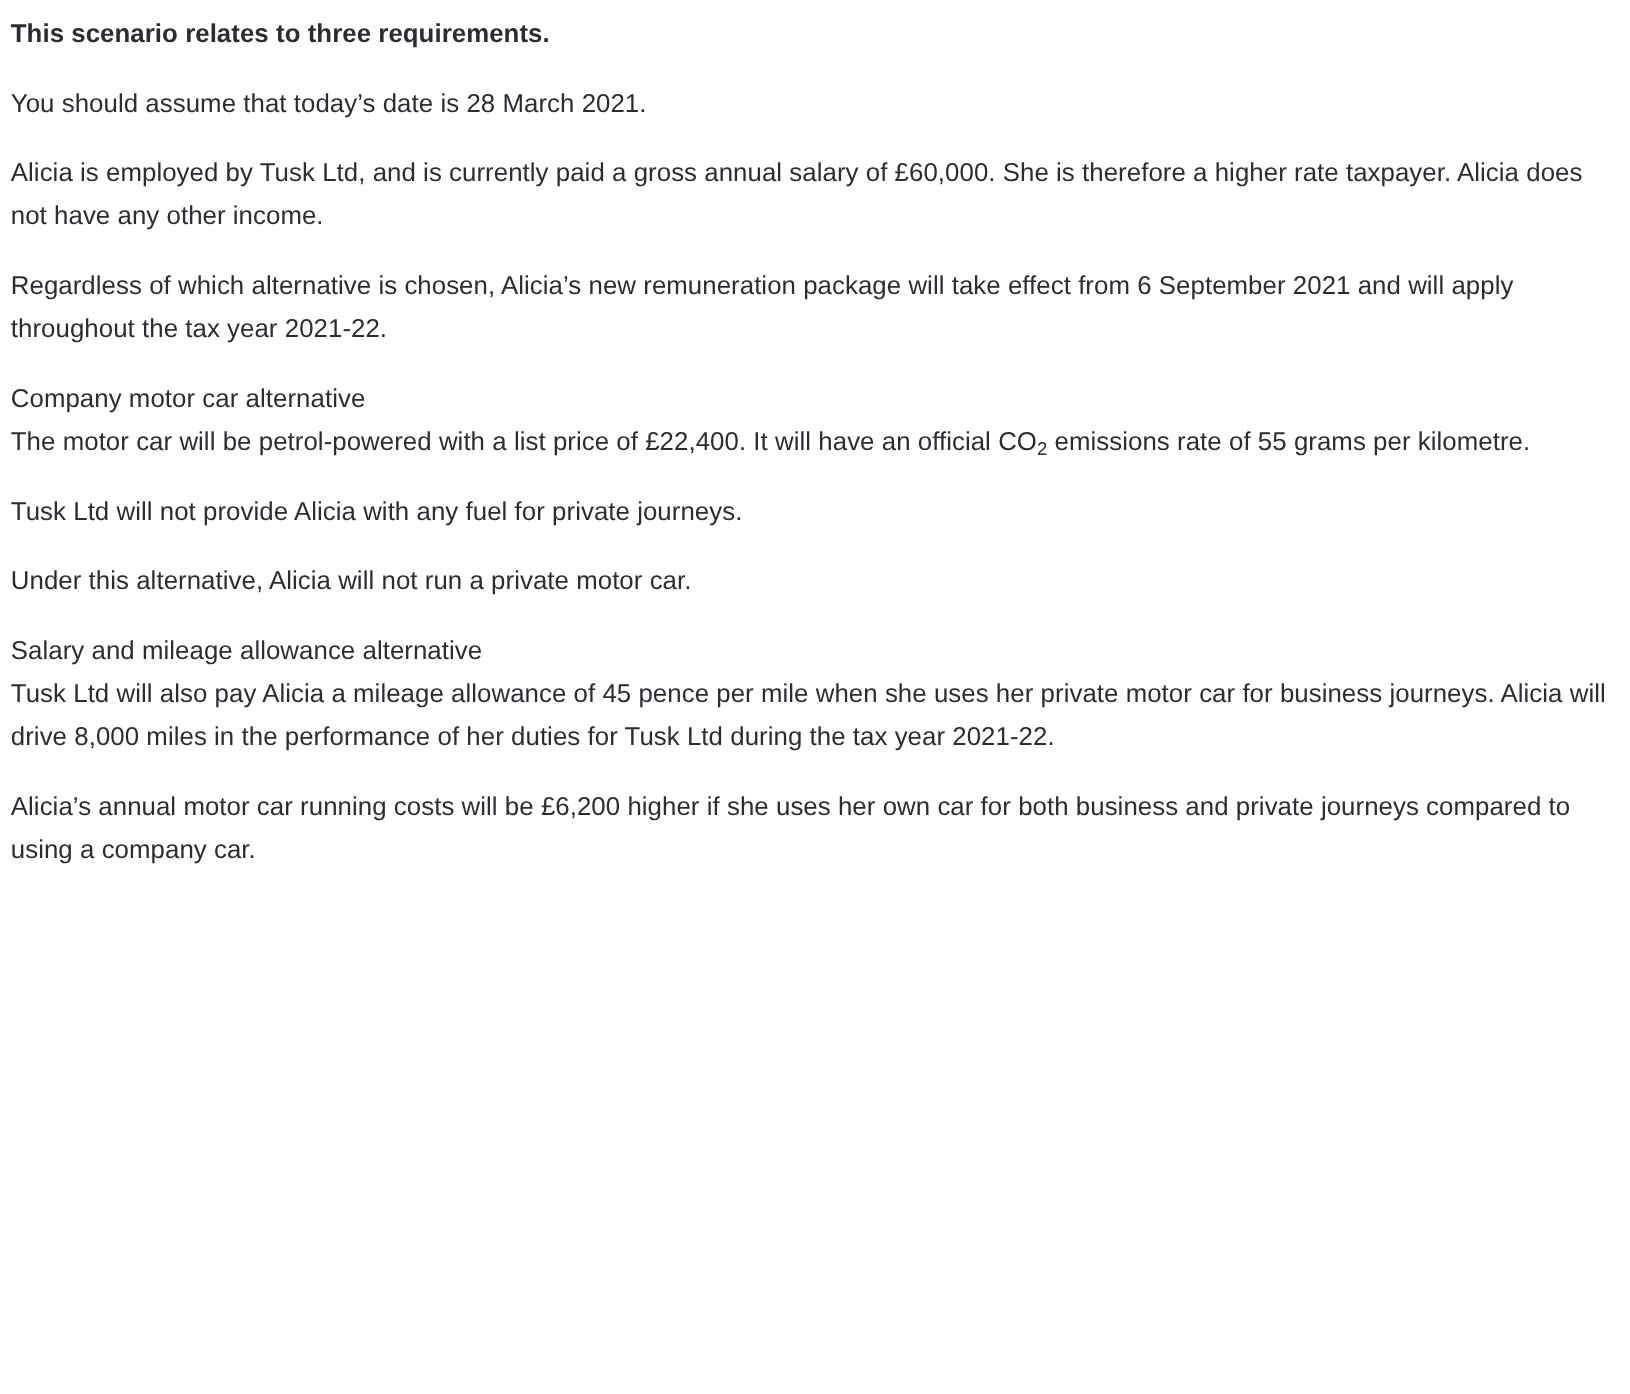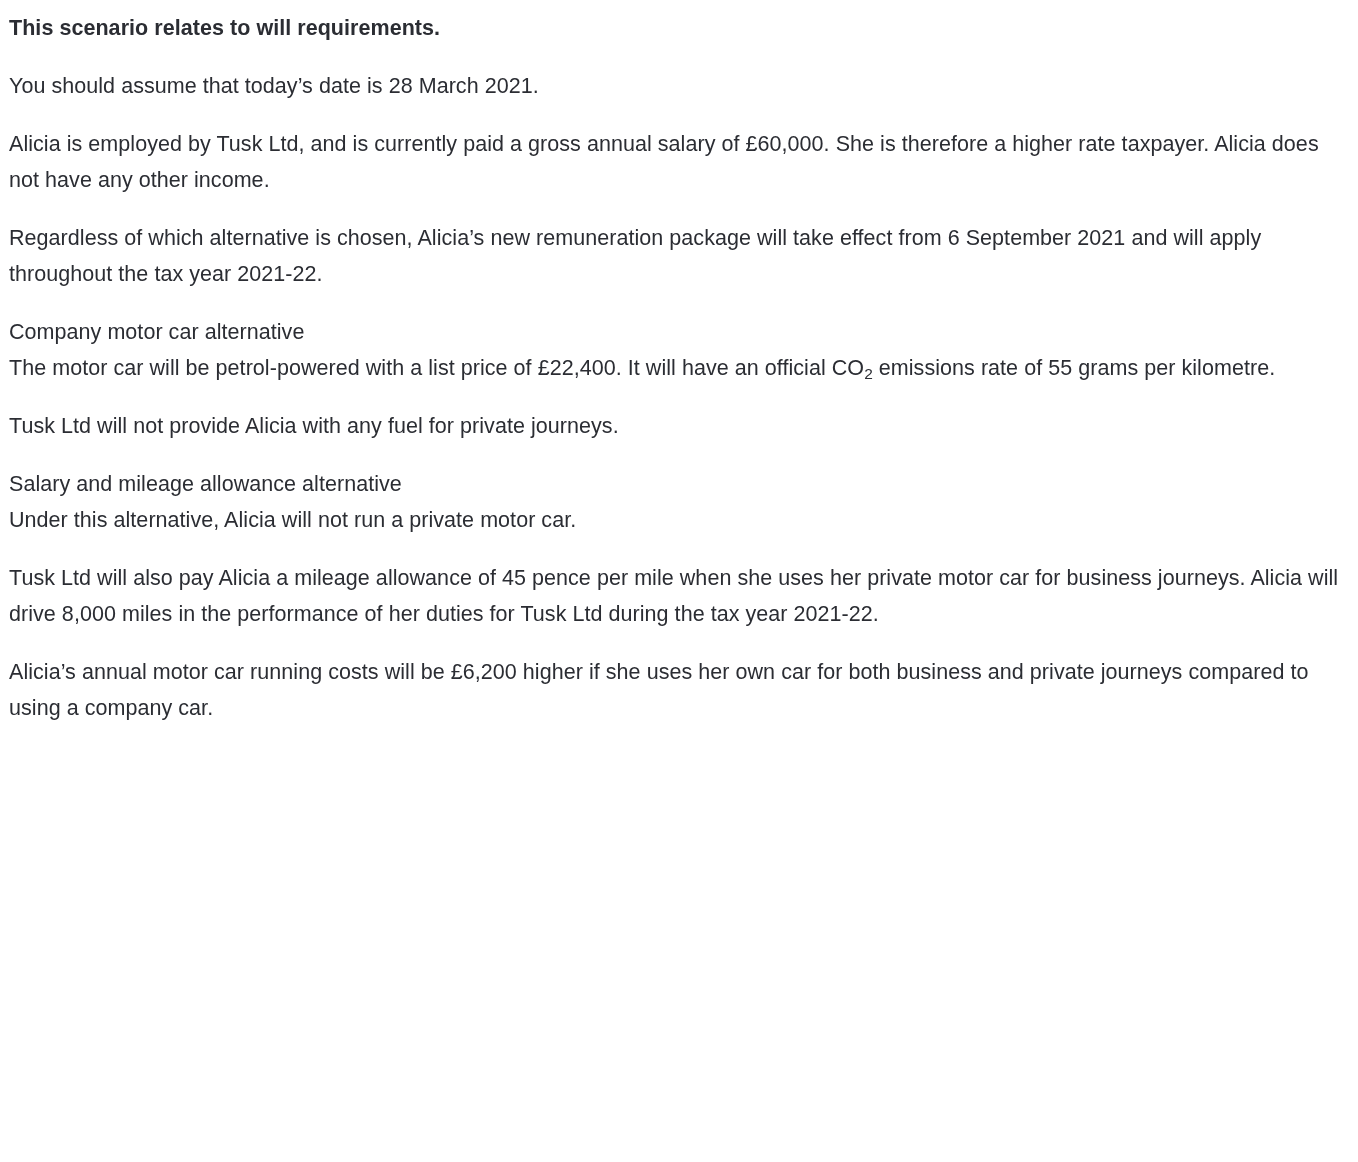--- a/index.html
+++ b/index.html
@@ -45,37 +45,37 @@
     position: relative;
     bottom: -0.28em;
     line-height: 0;
   }
 </style>
 </head>
 <body>
 
 <div id="doc">
 
-  <p class="para intro-bold">This scenario relates to will requirements.</p>
+  <p class="para intro-bold">This scenario relates to three requirements.</p>
 
   <p class="para">You should assume that today’s date is 28 March 2021.</p>
 
   <p class="para">Alicia is employed by Tusk Ltd, and is currently paid a gross annual salary of £60,000. She is therefore a higher rate taxpayer. Alicia does not have any other income.</p>
 
 
   <p class="para">Regardless of which alternative is chosen, Alicia’s new remuneration package will take effect from 6 September 2021 and will apply throughout the tax year 2021-22.</p>
 
   <p class="para heading">Company motor car alternative</p>
 
   <p class="para after-heading"><span>The motor car will be petrol-powered with a list price of £22,400. It will have an official CO</span><sub>2</sub><span> emissions rate of 55 grams per kilometre.</span></p>
 
   <p class="para">Tusk Ltd will not provide Alicia with any fuel for private journeys.</p>
 
+  <p class="para">Under this alternative, Alicia will not run a private motor car.</p>
+
   <p class="para heading">Salary and mileage allowance alternative</p>
-
-  <p class="para">Under this alternative, Alicia will not run a private motor car.</p>
 
 
   <p class="para">Tusk Ltd will also pay Alicia a mileage allowance of 45 pence per mile when she uses her private motor car for business journeys. Alicia will drive 8,000 miles in the performance of her duties for Tusk Ltd during the tax year 2021-22.</p>
 
   <p class="para">Alicia’s annual motor car running costs will be £6,200 higher if she uses her own car for both business and private journeys compared to using a company car.</p>
 
 </div>
 
 </body></html>

